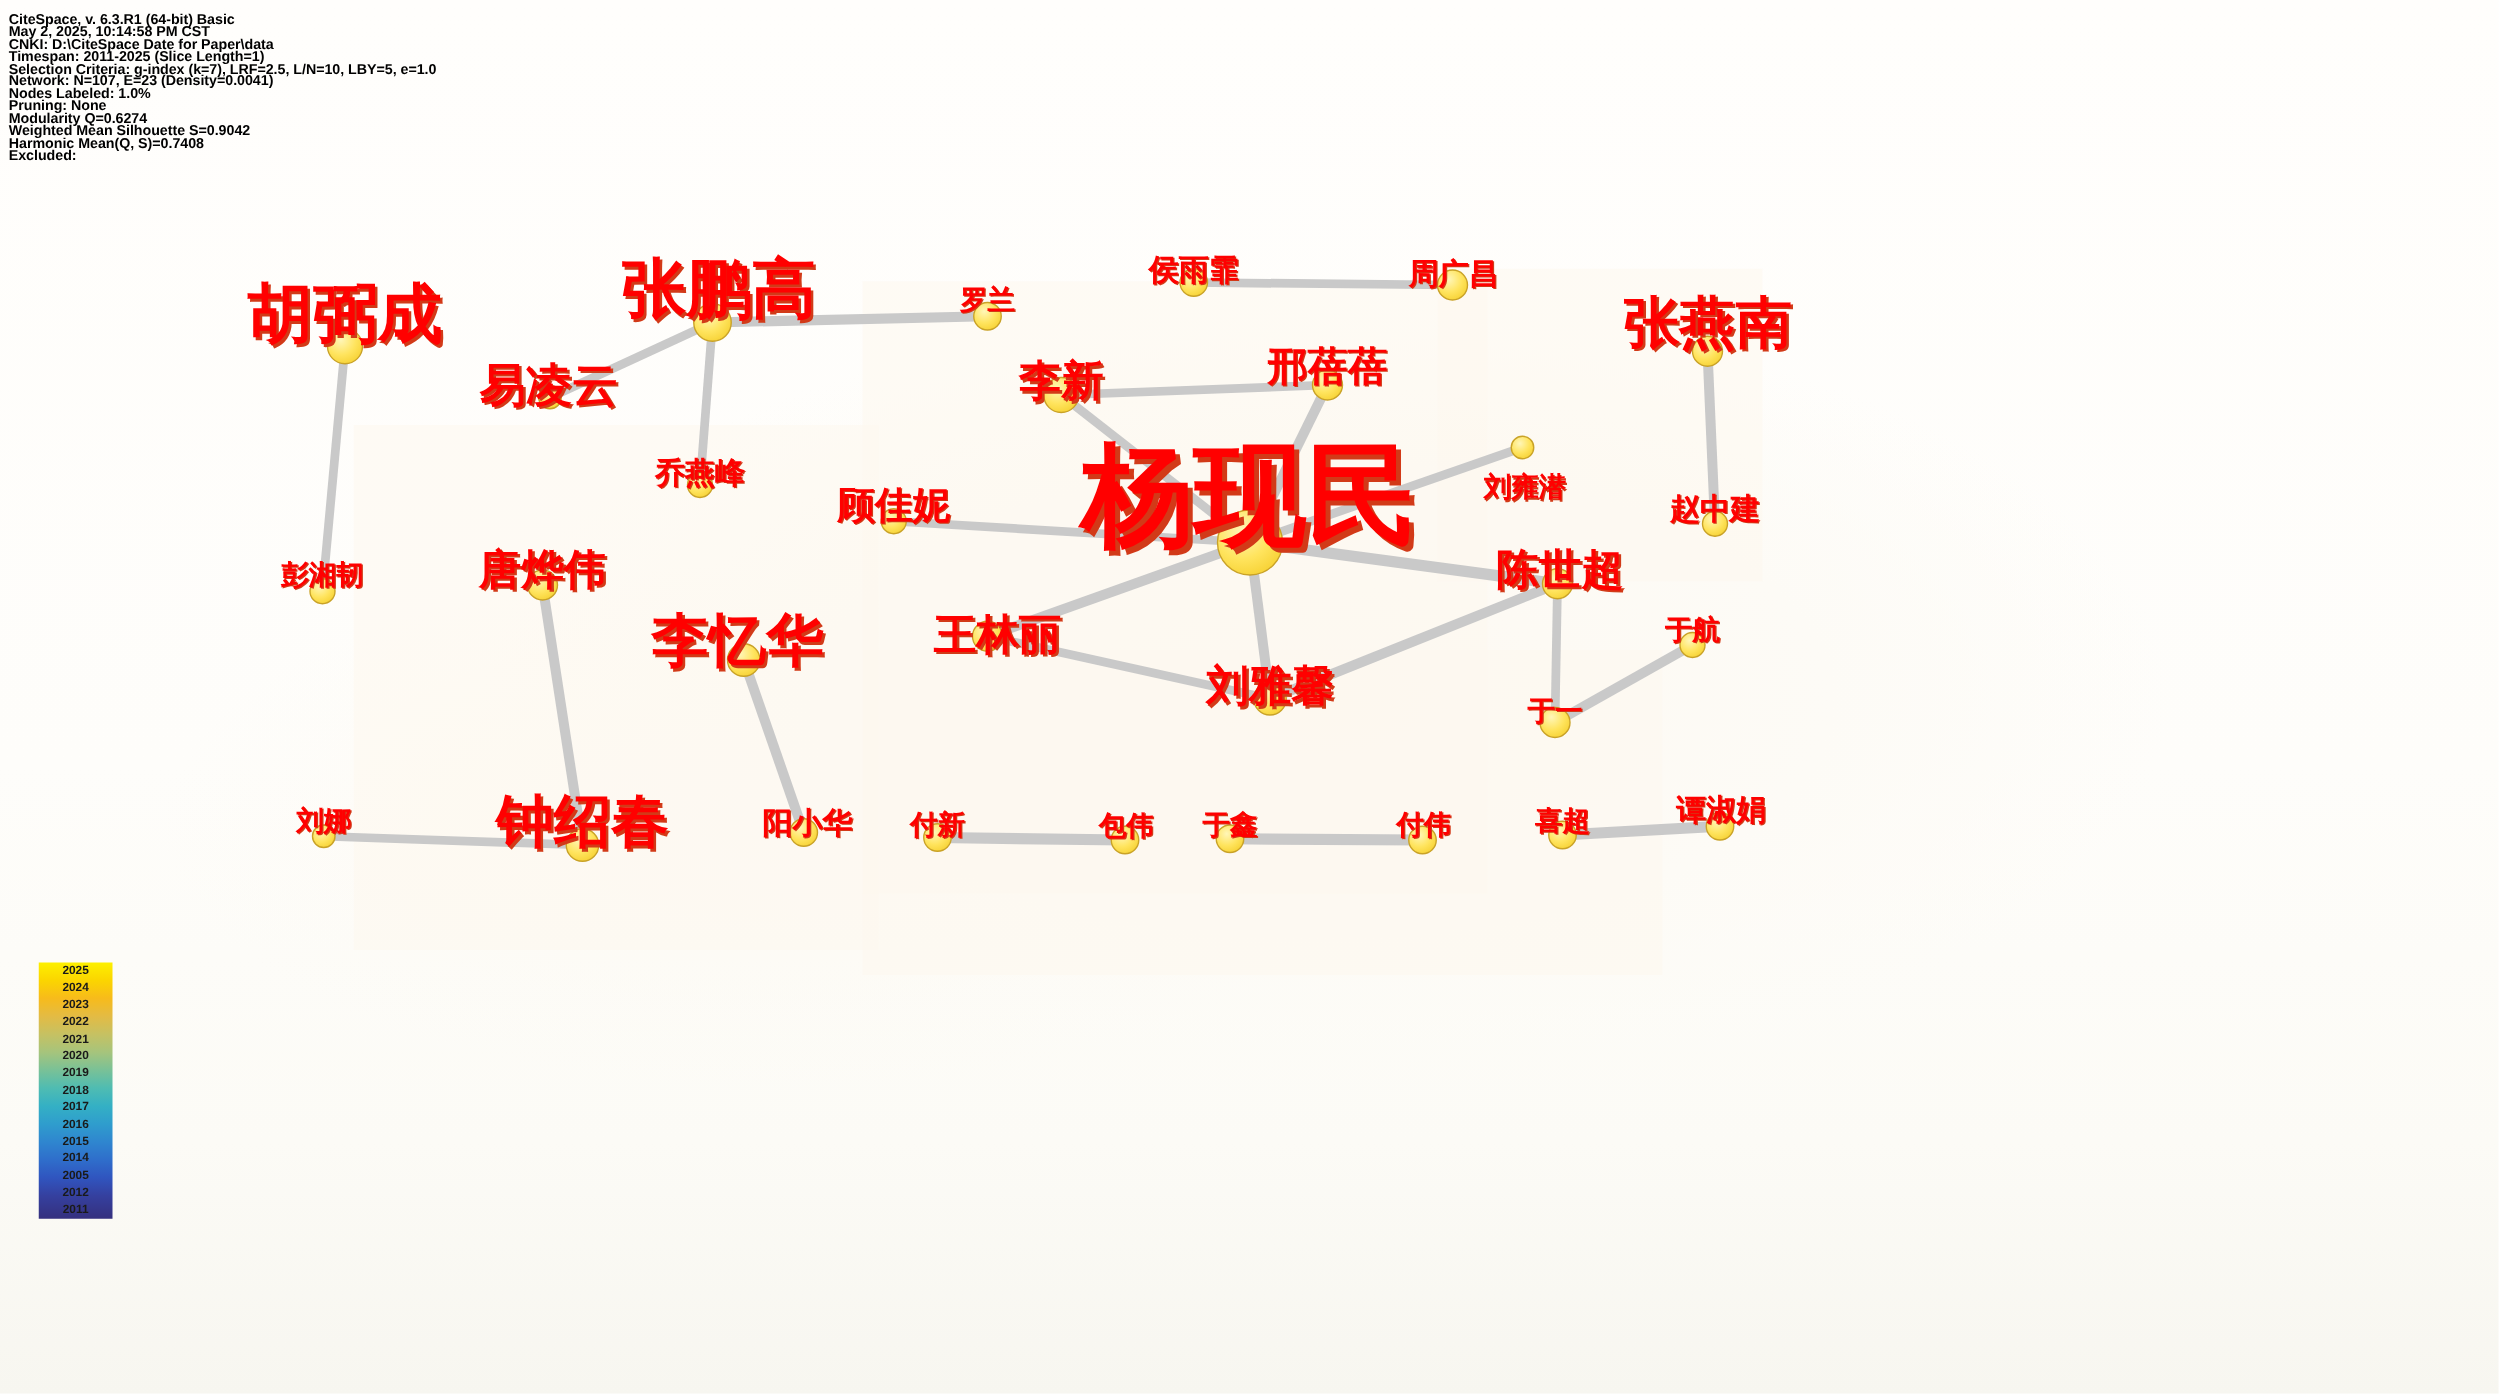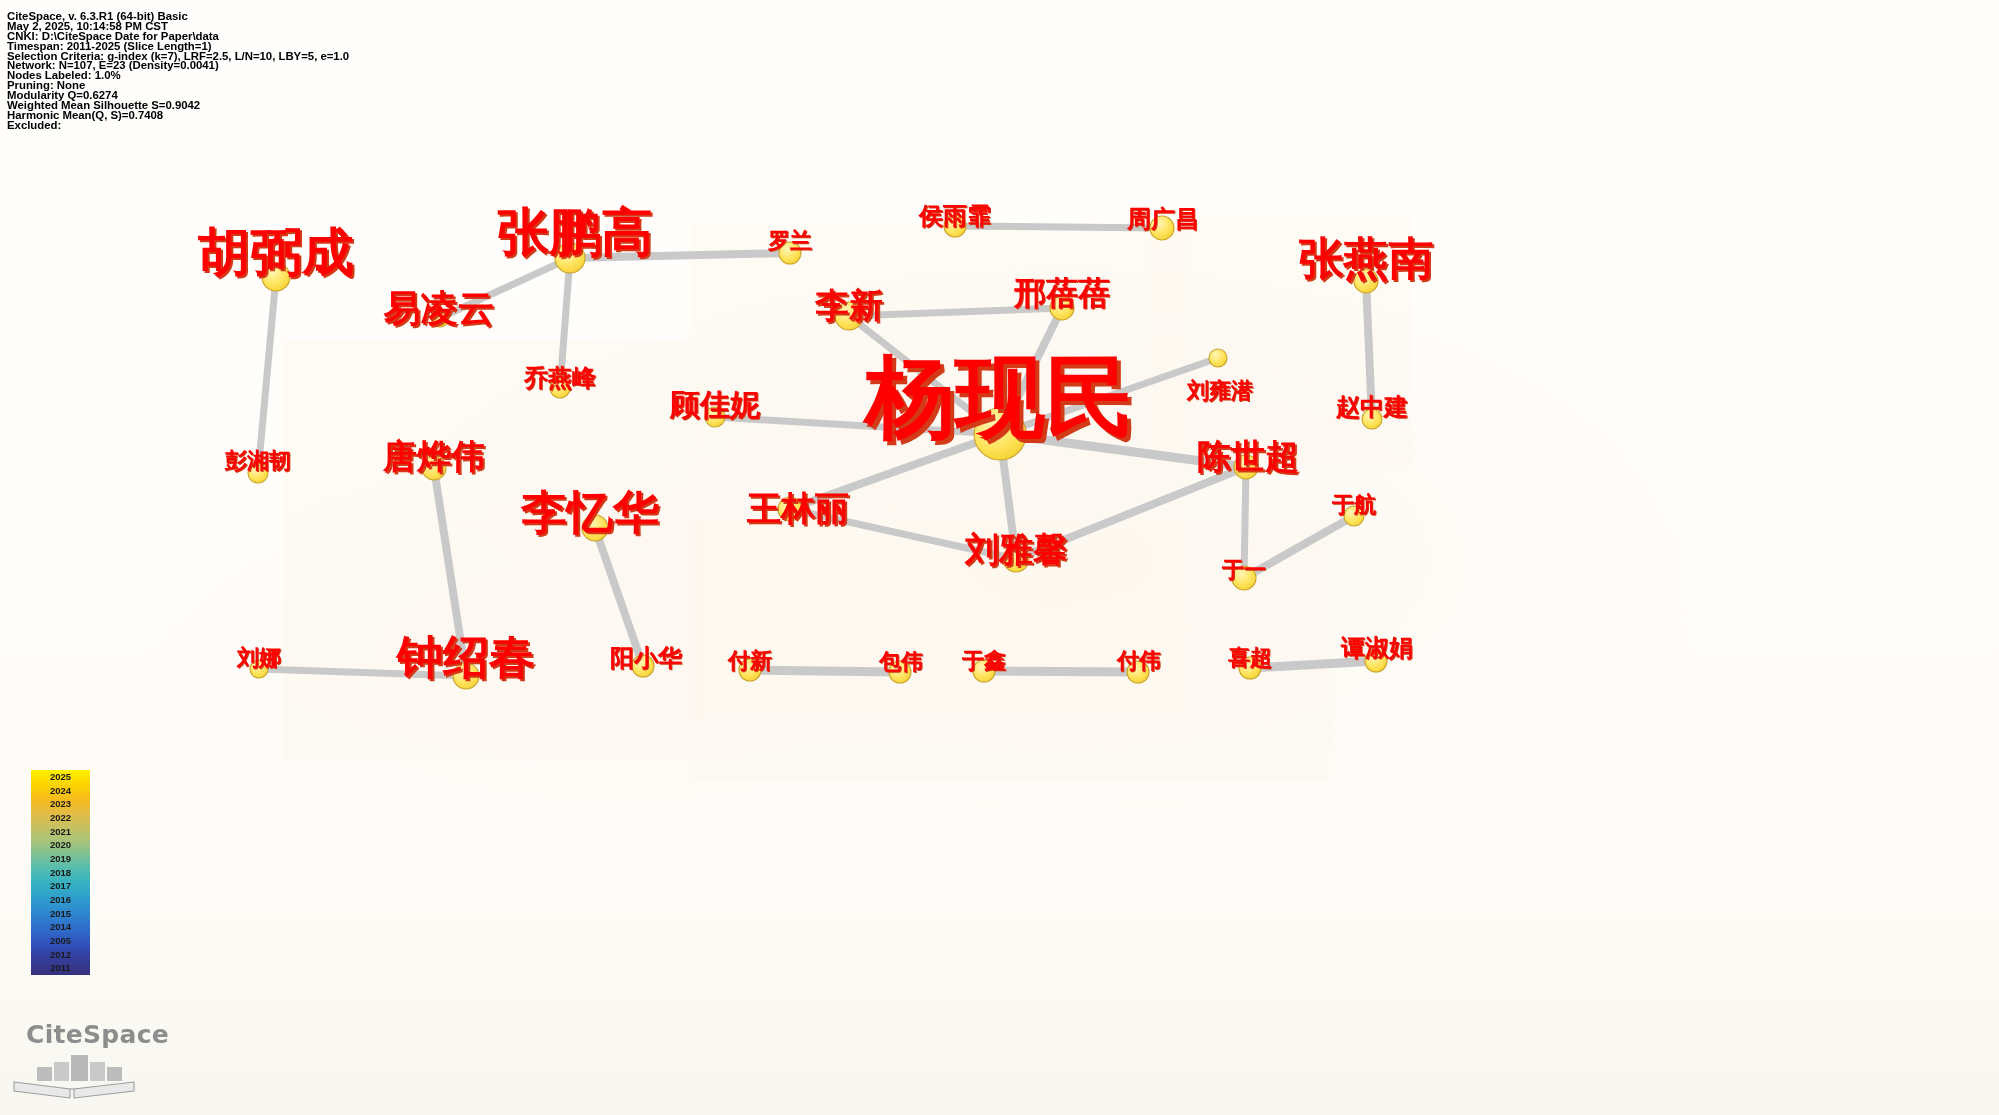--- a/index.html
+++ b/index.html
@@ -332,27 +332,14 @@
       <div class="legend-row" style="top: 95.6667px; height: 13.6667px; line-height: 13.6667px;">2018</div>
       <div class="legend-row" style="top: 109.333px; height: 13.6667px; line-height: 13.6667px;">2017</div>
       <div class="legend-row" style="top: 123px; height: 13.6667px; line-height: 13.6667px;">2016</div>
       <div class="legend-row" style="top: 136.667px; height: 13.6667px; line-height: 13.6667px;">2015</div>
       <div class="legend-row" style="top: 150.333px; height: 13.6667px; line-height: 13.6667px;">2014</div>
       <div class="legend-row" style="top: 164px; height: 13.6667px; line-height: 13.6667px;">2005</div>
       <div class="legend-row" style="top: 177.667px; height: 13.6667px; line-height: 13.6667px;">2012</div>
       <div class="legend-row" style="top: 191.333px; height: 13.6667px; line-height: 13.6667px;">2011</div>
     </div>
 
-  <div id="logo">
-    <div id="logo-text">CiteSpace</div>
-    <svg width="128" height="52" style="position:absolute;left:0;top:28px;">
-      <rect x="27" y="19" width="15" height="14" fill="#bcbcbc"></rect>
-      <rect x="44" y="14" width="15" height="19" fill="#c9c9c9"></rect>
-      <rect x="61" y="7" width="17" height="26" fill="#b8b8b8"></rect>
-      <rect x="80" y="14" width="15" height="19" fill="#c9c9c9"></rect>
-      <rect x="97" y="19" width="15" height="14" fill="#bcbcbc"></rect>
-      <path d="M4 34 L60 41 L60 50 L4 43 Z" fill="#e9e9e9" stroke="#9e9e9e" stroke-width="1.1"></path>
-      <path d="M124 34 L64 41 L64 50 L124 43 Z" fill="#e9e9e9" stroke="#9e9e9e" stroke-width="1.1"></path>
-      <line x1="60" y1="41" x2="64" y2="41" stroke="#9e9e9e" stroke-width="1.1"></line>
-    </svg>
-  </div>
 
 </div>
 
 </body></html>

